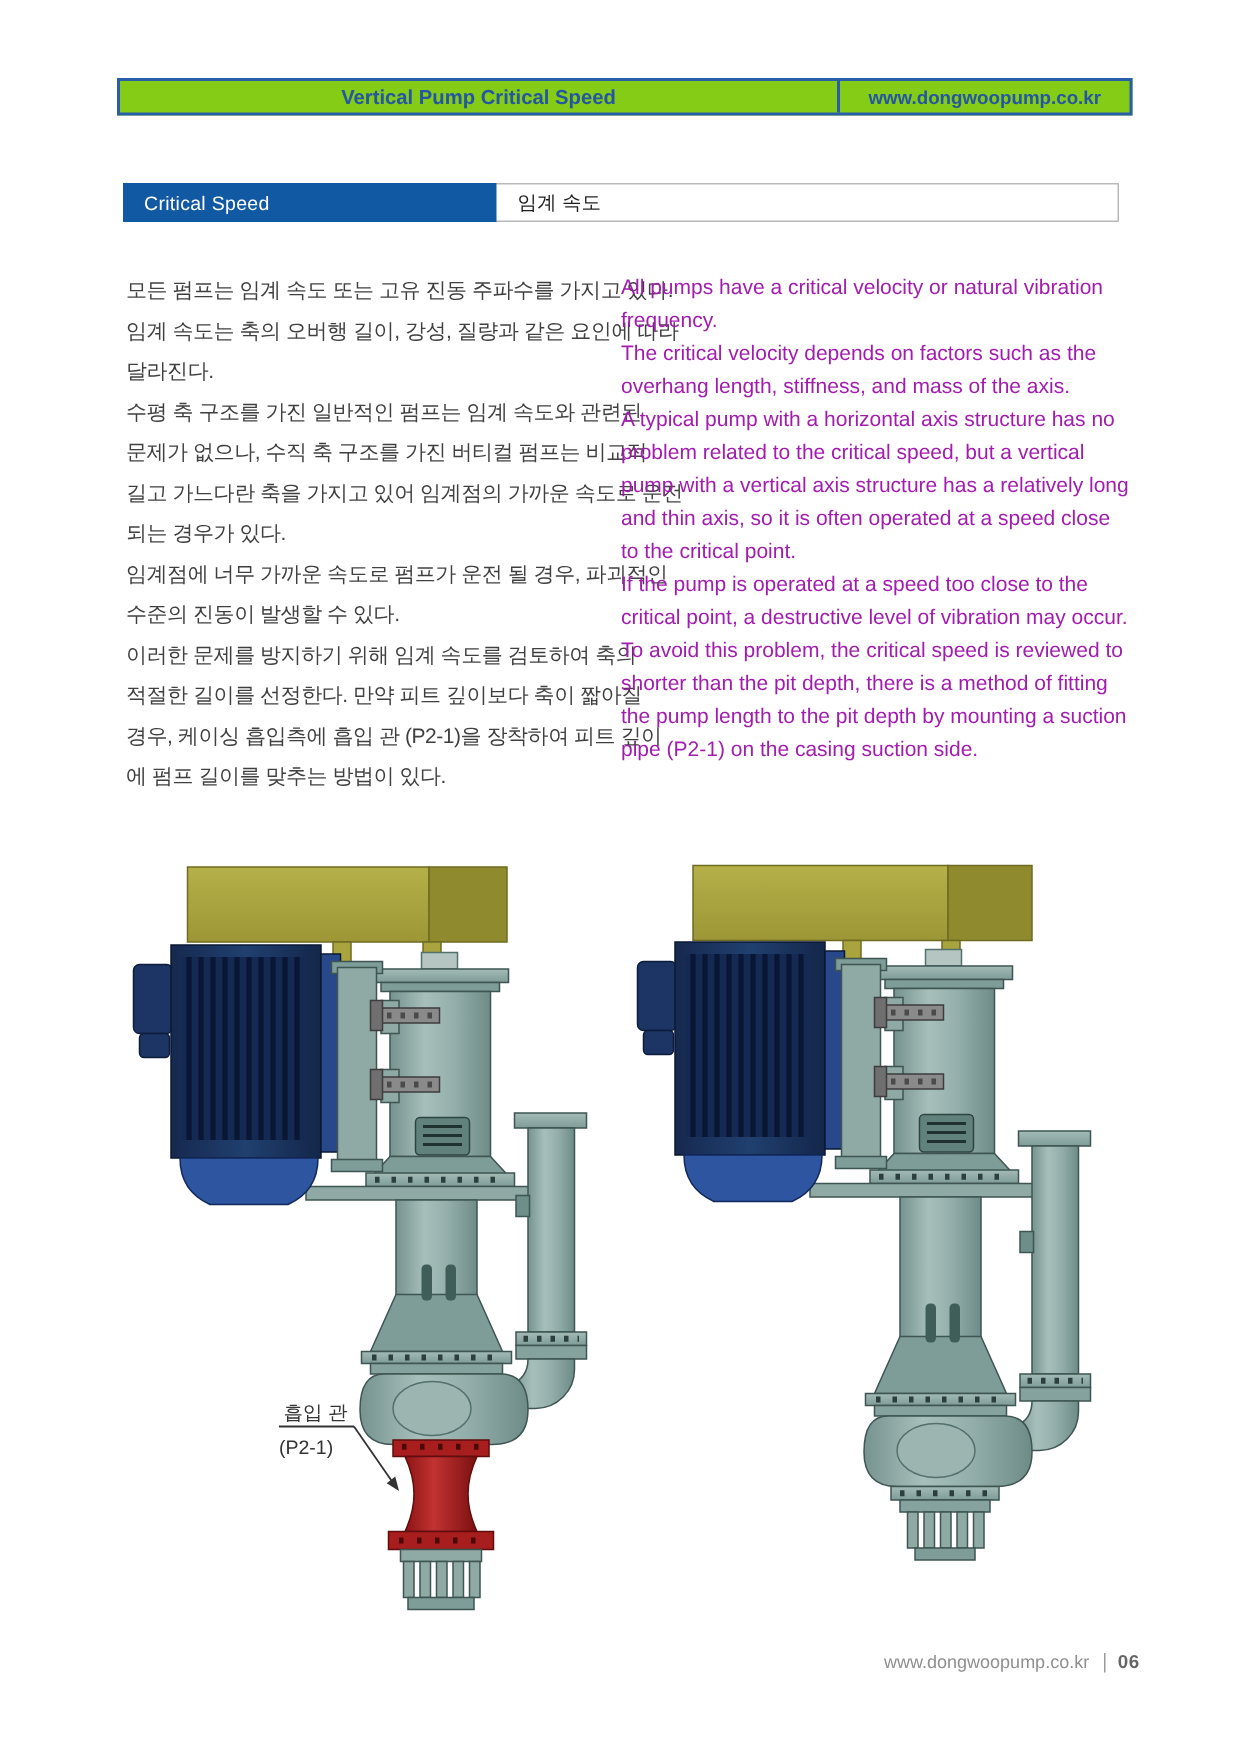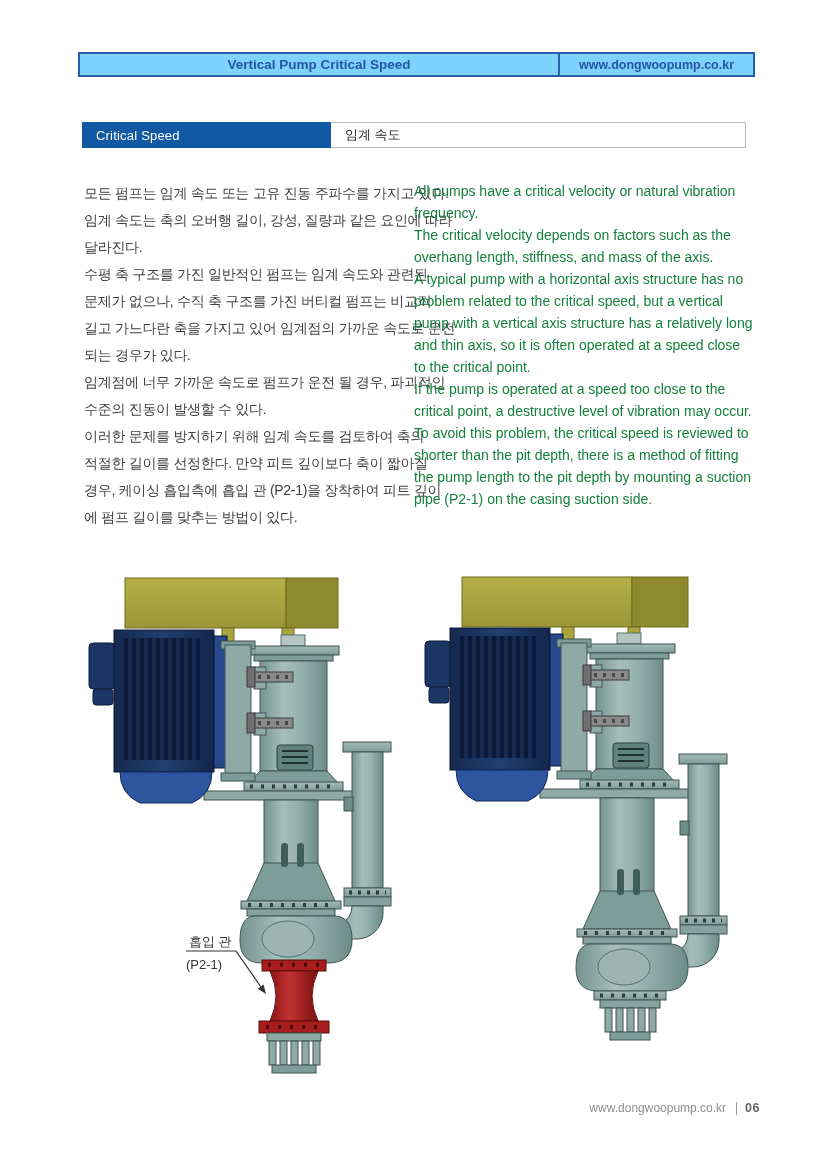--- a/index.html
+++ b/index.html
@@ -2,39 +2,39 @@
 <html><head>
 <meta charset="utf-8">
 <style>
   html,body{margin:0;padding:0;}
   body{
     width:831px;height:1160px;position:relative;background:#ffffff;
     font-family:"Liberation Sans","DejaVu Sans",sans-serif;overflow:hidden;
   }
   
   .header-box{position:absolute;left:78px;top:52px;width:677px;height:25px;
-    border:2px solid #2b5ea8;box-sizing:border-box;display:flex;background:#7dd3fc;}
+    border:2px solid #2b5ea8;box-sizing:border-box;display:flex;background:#84cc16;}
   .header-cell-title{width:478px;border-right:2px solid #2b5ea8;display:flex;
     align-items:center;justify-content:center;color:#2456a4;font-weight:bold;font-size:13.5px;}
   .header-cell-site{flex:1;display:flex;align-items:center;justify-content:center;
     color:#2456a4;font-weight:bold;font-size:12.5px;}
   
   .section-bar{position:absolute;left:82px;top:122px;width:664px;height:26px;
     border:1px solid #b9b9b9;box-sizing:border-box;background:#fff;}
   .section-badge{position:absolute;left:-1px;top:-1px;width:249px;height:26px;
     background:#1259a4;color:#ffffff;font-size:13px;display:flex;align-items:center;
     padding-left:14px;box-sizing:border-box;letter-spacing:.2px;}
   .section-title-ko{position:absolute;left:262px;top:0;height:24px;line-height:24px;
     font-size:13px;color:#1c1c1c;}
   
   .col{position:absolute;top:180px;}
   .col-ko{left:84px;width:328px;}
   .col-en{left:414px;width:352px;}
   .line-ko{height:27px;line-height:27px;font-size:14px;color:#3f3f3f;letter-spacing:-.3px;white-space:nowrap;}
-  .line-en{height:22px;line-height:22px;font-size:14px;color:#15803d;white-space:nowrap;}
+  .line-en{height:22px;line-height:22px;font-size:14px;color:#a21caf;white-space:nowrap;}
   
   .fig{position:absolute;}
   .fig-left{left:88px;top:575px;}
   .fig-right{left:424px;top:573px;}
   
   .footer{position:absolute;right:71px;top:1101px;display:flex;align-items:center;
     font-size:12px;color:#8f8f8f;}
   .footer .sep{display:inline-block;width:1px;height:13px;background:#9a9a9a;margin:0 8px 0 10px;}
   .footer .pageno{color:#666;font-weight:bold;font-size:12.5px;letter-spacing:.5px;}
 </style>

